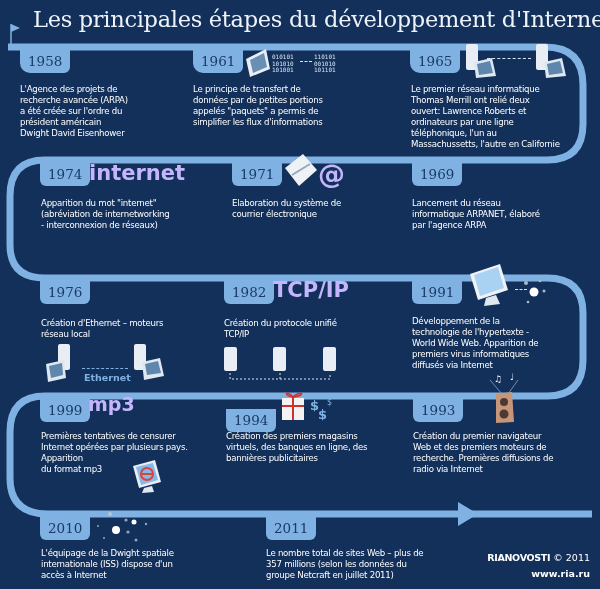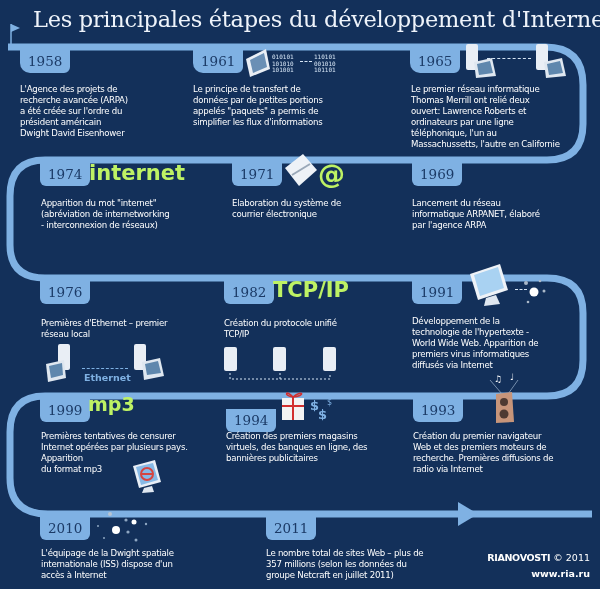--- a/index.html
+++ b/index.html
@@ -24,21 +24,21 @@
     font-family:"DejaVu Serif","Liberation Serif", serif;
     font-size:13.5px; padding:0 8px 0 8px;
     border-radius:0 0 6px 6px;
   }
   .tab.bl { border-radius:0 0 6px 10px;text-align:center; }
   .txt {
     position:absolute; font-size:8.6px; line-height:11px; color:#ffffff;
     font-family:"DejaVu Sans","Liberation Sans", sans-serif; letter-spacing:-0.25px;
   }
   .big {
-    position:absolute; font-weight:bold; color:#bef264;
+    position:absolute; font-weight:bold; color:#c4b5fd;
     font-family:"DejaVu Sans","Liberation Sans", sans-serif;
     text-align:right;
   }
   .credit { position:absolute; right:10px; font-size:9.5px; color:#ffffff; white-space:nowrap; }
   .credit b { letter-spacing:-0.3px; }
   .small-lbl { position:absolute; font-size:9.5px; font-weight:bold; color:#7fb1e3; }
   .bin { position:absolute; font-family:"DejaVu Sans Mono","Liberation Mono", monospace; font-size:6px; line-height:6.5px; color:#d7e6f6; }
   .icon { position:absolute; }
 </style>
 </head>
@@ -136,21 +136,21 @@
 
   <div class="tab" style="left:412px;top:163px;">1969</div>
   <div class="txt" style="left:412px;top:198px;">
     <div>Lancement du réseau</div>
       <div>informatique ARPANET, élaboré</div>
       <div>par l'agence ARPA</div>
   </div>
 
   <div class="tab" style="left:40px;top:281px;">1976</div>
   <div class="txt" style="left:41px;top:318px;">
-    <div>Premières d'Ethernet – premier</div>
+    <div>Création d'Ethernet – moteurs</div>
       <div>réseau local</div>
   </div>
   <svg class="icon" style="left:42px;top:342px;" width="40" height="42">
     <rect x="16" y="2" width="12" height="26" rx="2" fill="#e9eef5"></rect>
     <polygon points="4,22 22,18 24,36 6,40" fill="#dfe7f0"></polygon>
     <polygon points="7,24 20,21 21,33 9,36" fill="#5f87ad"></polygon>
   </svg>
   <div style="position:absolute;left:82px;top:368px;width:46px;border-top:1px dashed #7fb1e3;"></div>
   <div class="small-lbl" style="left:84px;top:372px;">Ethernet</div>
   <svg class="icon" style="left:130px;top:342px;" width="40" height="42">

